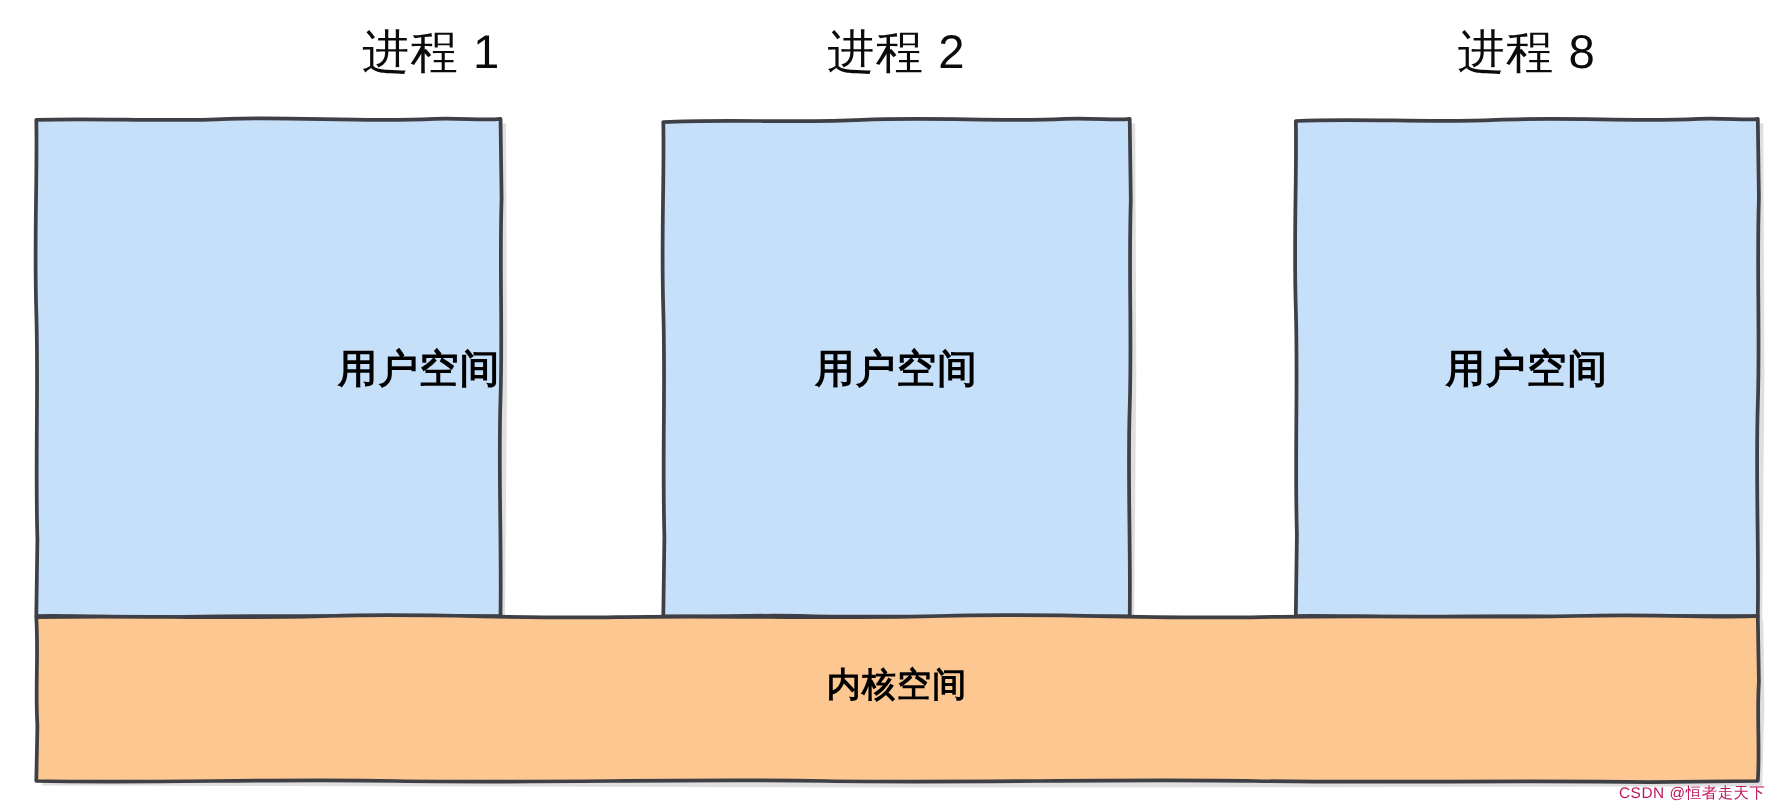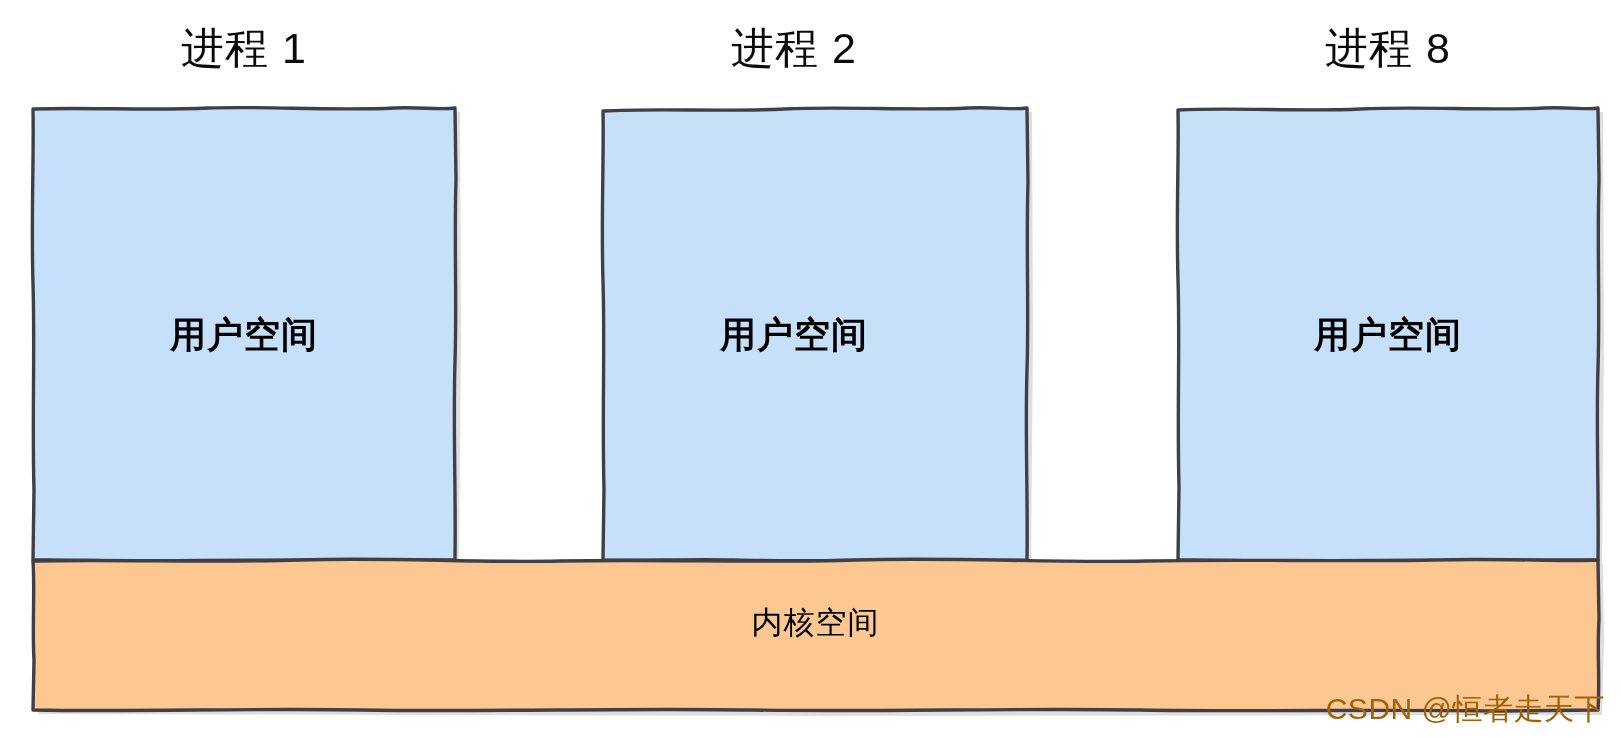--- a/index.html
+++ b/index.html
@@ -61,37 +61,37 @@
 
   #kernel-space-label {
     position: absolute;
     left: 33px;
     width: 1565px;
     top: 595px;
     height: 56px;
     line-height: 56px;
     text-align: center;
     font-size: 31px;
-    font-weight: 400;
+    font-weight: 700;
     color: #000000;
     letter-spacing: 1px;
     white-space: nowrap;
   }
 
   
-  .col1 { left: 33px;   width: 422px; }
-  .col2 { left: 582px;  width: 424px; }
+  .col1 { left: 33px;   width: 422px; text-align: right; }
+  .col2 { left: 603px;  width: 424px; }
   .col3 { left: 1178px; width: 420px; }
 
   #watermark {
     position: absolute;
     right: 16px;
     bottom: 8px;
-    font-size: 30px;
-    color: #a16207;
+    font-size: 14px;
+    color: #be185d;
     letter-spacing: 0.5px;
     white-space: nowrap;
     user-select: none;
   }
 </style>
 </head>
 <body>
 
 <div id="diagram-root">
 

